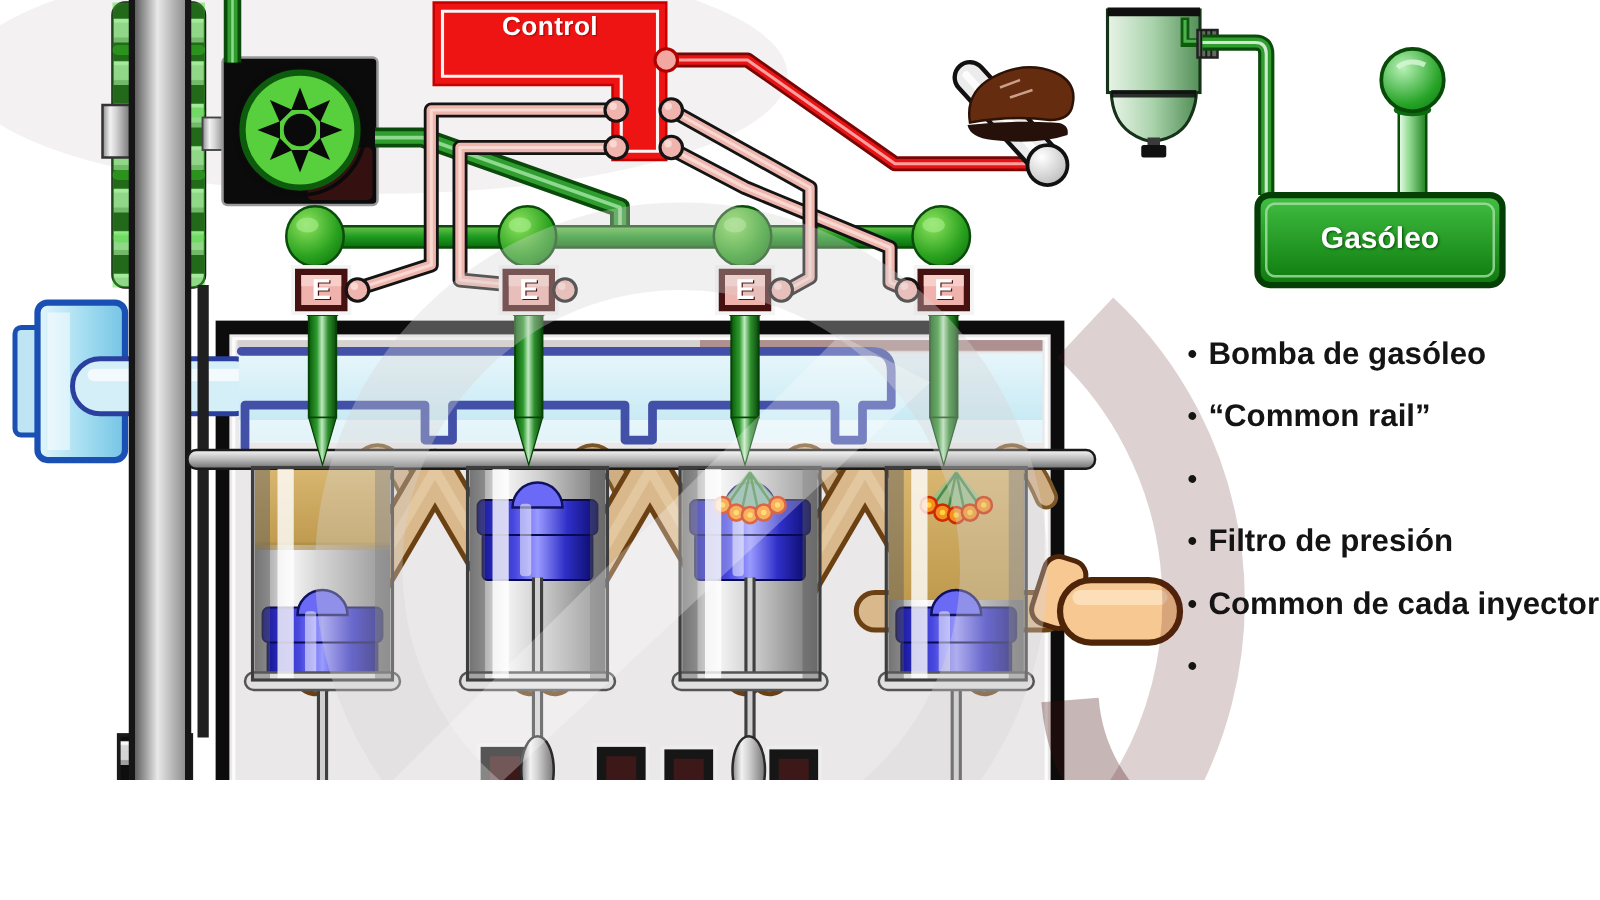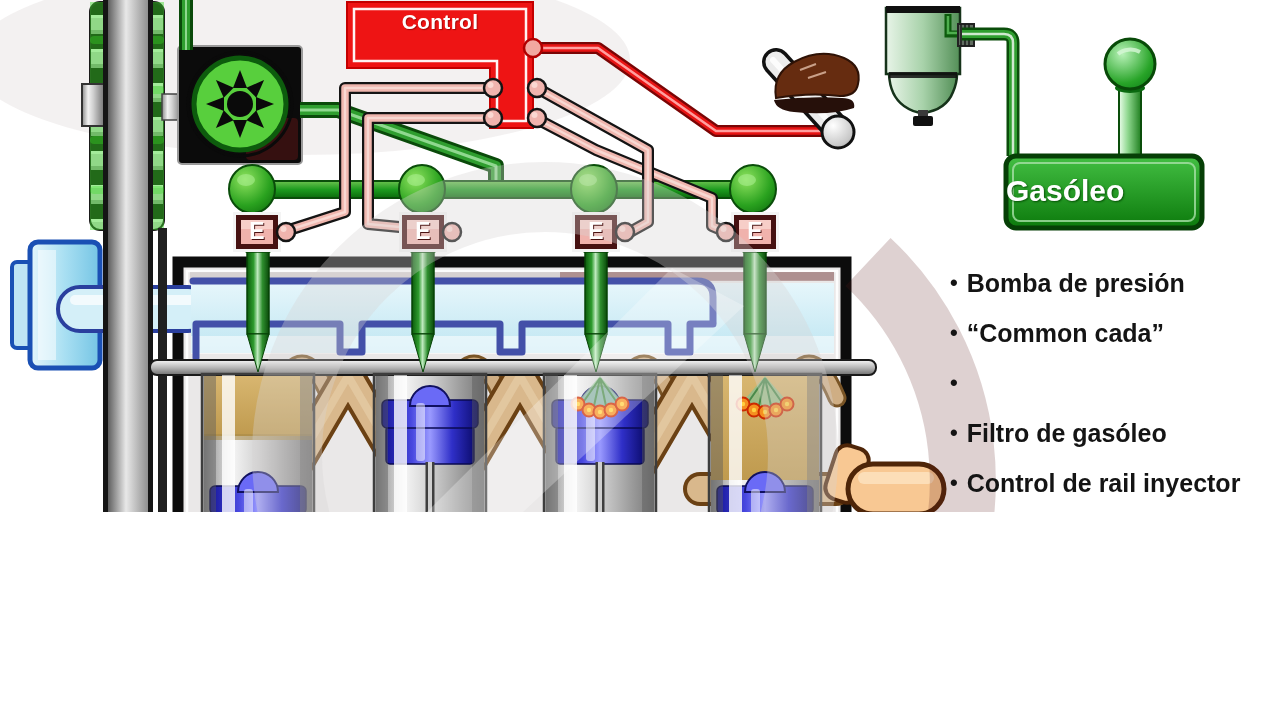--- a/index.html
+++ b/index.html
@@ -1,25 +1,25 @@
 <!DOCTYPE html>
 <html><head>
 <meta charset="utf-8">
 <style>
   html,body{margin:0;padding:0;background:#ffffff;}
-  #stage{position:relative;width:1280px;height:512px;overflow:hidden;background:#ffffff;
+  #stage{position:relative;width:1280px;height:624px;overflow:hidden;background:#ffffff;
          font-family:"Liberation Sans",sans-serif;}
   #stage svg{position:absolute;left:0;top:0;}
   .ov{position:absolute;}
   .ctrl-line{color:#ffffff;font-weight:bold;font-size:21px;line-height:28px;text-align:center;
              letter-spacing:.3px;text-shadow:1px 1px 1px rgba(120,0,0,.6);}
   .elabel{position:absolute;width:42px;height:34px;top:215px;color:#ffffff;font-weight:bold;
           font-size:23px;line-height:33px;text-align:center;text-shadow:1px 1px 0 #4a1212;}
   .tank-label{position:absolute;left:1006px;top:156px;width:196px;height:70px;color:#ffffff;
-              font-weight:bold;font-size:30px;line-height:70px;
+              font-weight:bold;font-size:24px;line-height:70px;text-align:center;
               text-shadow:1px 1px 2px rgba(0,70,0,.85);}
   .legend{position:absolute;left:950px;top:258px;width:326px;}
   .legend-item{display:flex;align-items:center;height:50px;color:#141414;font-weight:bold;
                font-size:25px;white-space:nowrap;}
   .legend-marker{font-size:22px;margin-right:9px;color:#141414;}
 </style>
 </head>
 <body>
 
 <div id="stage">
@@ -435,34 +435,34 @@
 <div class="elabel" style="left:236px;">E</div>
 <div class="elabel" style="left:402px;">E</div>
 <div class="elabel" style="left:575px;">E</div>
 <div class="elabel" style="left:734px;">E</div>
 
 <div class="tank-label">Gasóleo</div>
 
 <div class="legend">
   <div class="legend-item">
     <span class="legend-marker">•</span>
-    <span>Bomba de presión</span>
-  </div>
-  <div class="legend-item">
-    <span class="legend-marker">•</span>
-    <span>“Common cada”</span>
-  </div>
-  <div class="legend-item">
-    <span class="legend-marker">•</span>
-  </div>
-  <div class="legend-item">
-    <span class="legend-marker">•</span>
-    <span>Filtro de gasóleo</span>
-  </div>
-  <div class="legend-item">
-    <span class="legend-marker">•</span>
-    <span>Control de rail inyector</span>
+    <span>Bomba de gasóleo</span>
+  </div>
+  <div class="legend-item">
+    <span class="legend-marker">•</span>
+    <span>“Common rail”</span>
+  </div>
+  <div class="legend-item">
+    <span class="legend-marker">•</span>
+  </div>
+  <div class="legend-item">
+    <span class="legend-marker">•</span>
+    <span>Filtro de presión</span>
+  </div>
+  <div class="legend-item">
+    <span class="legend-marker">•</span>
+    <span>Common de cada inyector</span>
   </div>
   <div class="legend-item">
     <span class="legend-marker">•</span>
   </div>
 </div>
 </div>
 
 </body></html>

